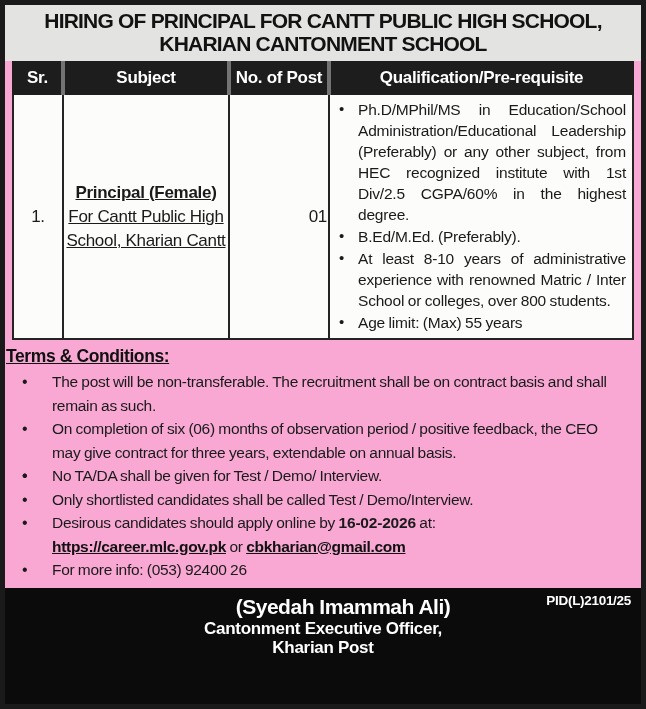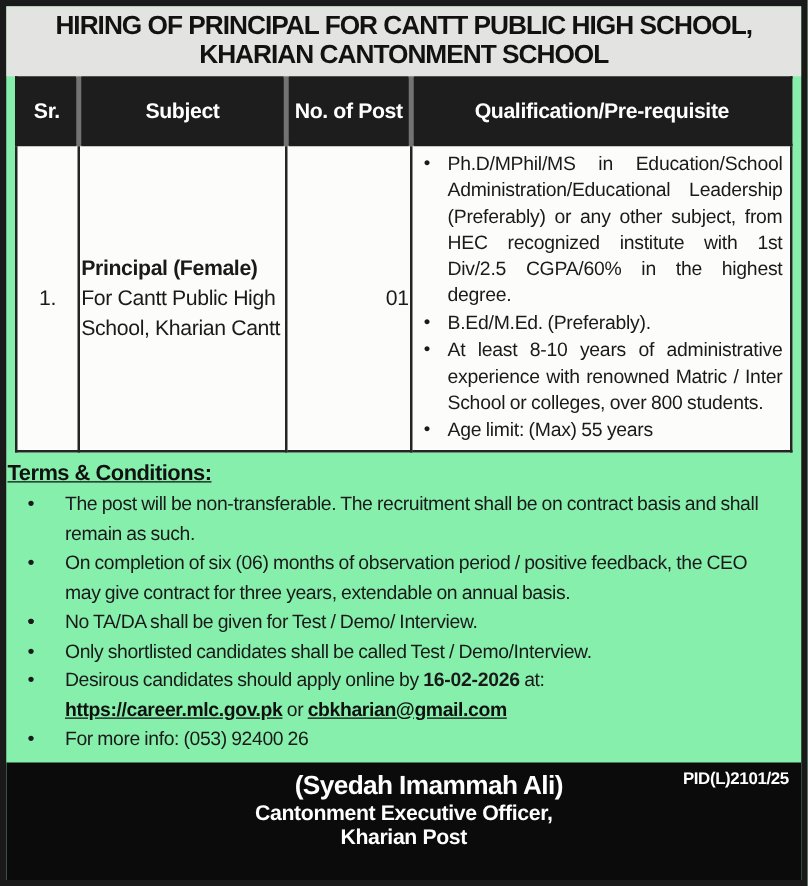--- a/index.html
+++ b/index.html
@@ -1,20 +1,20 @@
 <!DOCTYPE html>
 <html><head>
 <meta charset="utf-8">
 <style>
   html,body{margin:0;padding:0;background:#6b6b6b;}
   *{box-sizing:border-box;}
   .ad{
     width:646px;height:709px;
     margin:0 auto;
-    background:#86efac;
+    background:#f9a8d4;
     border:5px solid #1a1a1a;
     outline:2px solid #555;
     font-family:"Liberation Sans", sans-serif;
     color:#1a1a1a;
     display:flex;flex-direction:column;
     overflow:hidden;
   }
   
   .title{
     background:#e3e3e1;
@@ -32,33 +32,33 @@
     width:100%;
     border-collapse:collapse;
     background:#fcfcfa;
   }
   table.positions th{
     background:#1d1d1d;
     color:#fff;
     font-size:17px;
     font-weight:bold;
     letter-spacing:-0.3px;
-    padding:16px 2px;
+    padding:5px 2px;
     border:2px solid #1d1d1d;
   }
   table.positions th + th{border-left:4px solid #737373;}
   table.positions td{
     border:2px solid #242424;
     background:#fcfcfa;
     font-size:17px;
     letter-spacing:-0.3px;
     vertical-align:middle;
   }
   td.c-sr{width:50px;text-align:center;}
-  td.c-subject{width:166px;line-height:24px;padding:2px 1px;}
+  td.c-subject{width:166px;text-align:center;line-height:24px;padding:2px 1px;text-decoration:underline;}
   td.c-subject .subj-title{font-weight:bold;}
   td.c-posts{width:100px;text-align:right;}
   td.c-qual{vertical-align:top;padding:4px 6px 4px 2px;}
   ul.qual-list{margin:0;padding:0;list-style:none;}
   ul.qual-list li{
     position:relative;
     padding-left:26px;
     font-size:15.5px;
     line-height:21px;
     letter-spacing:-0.2px;

